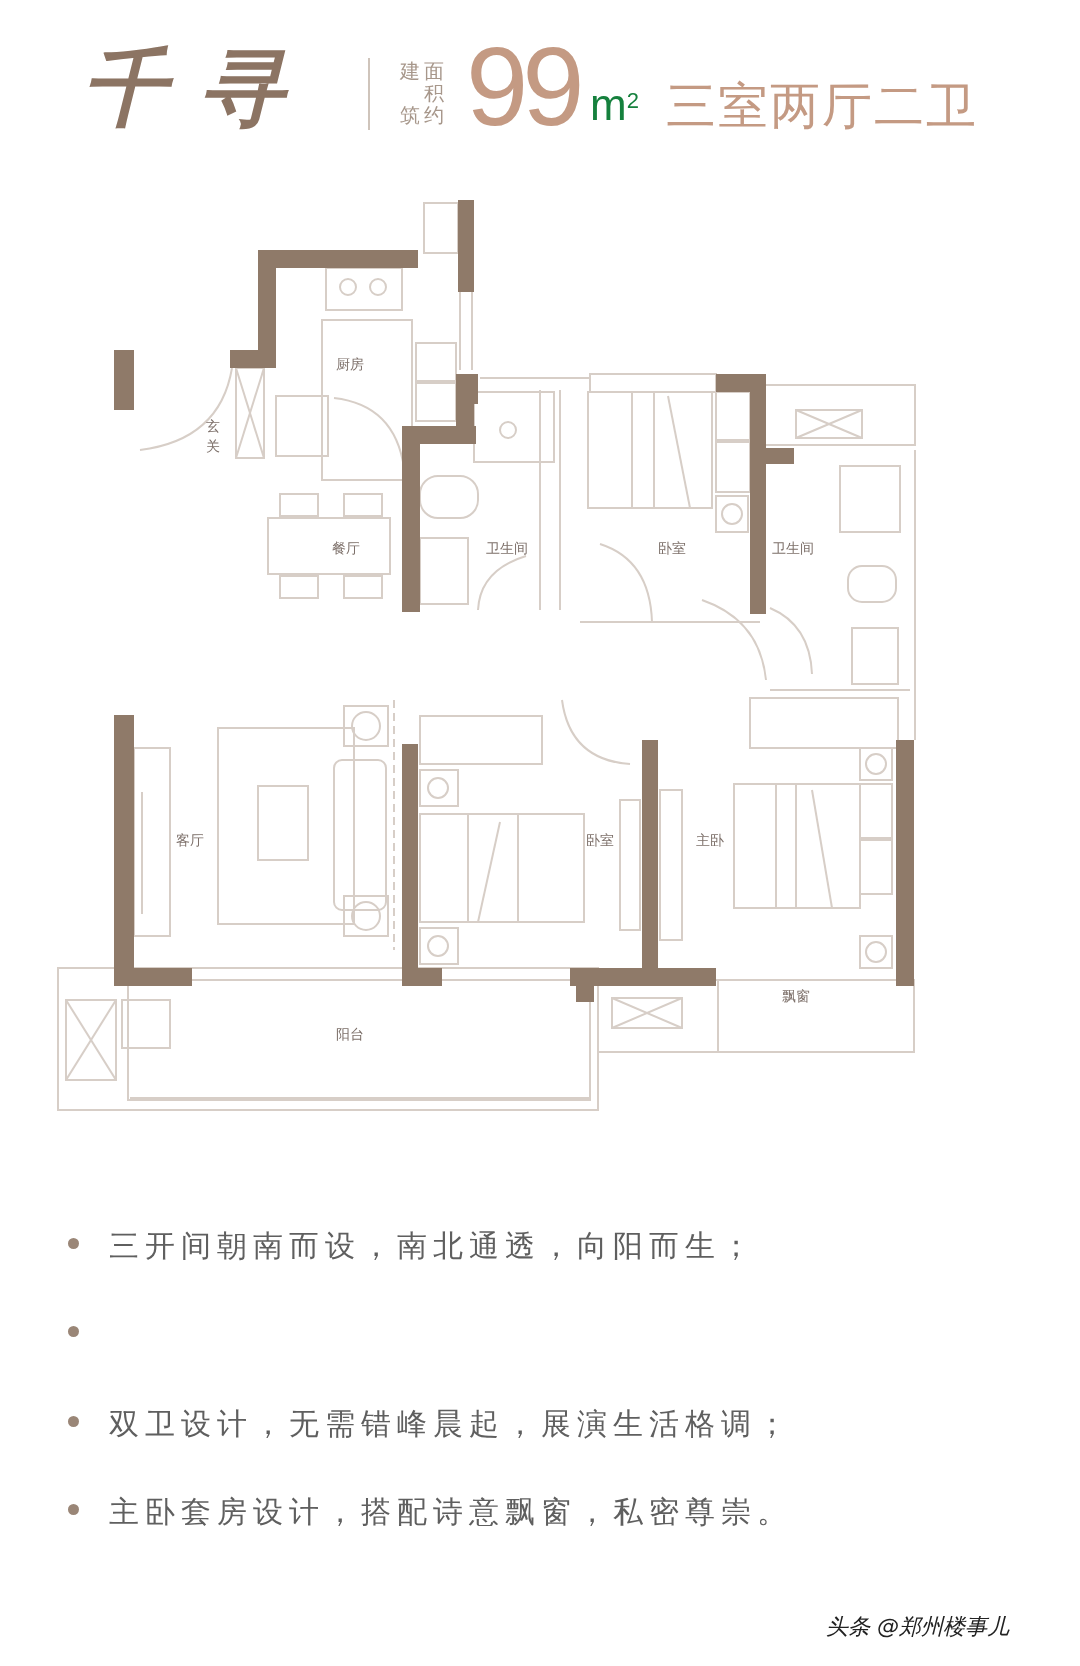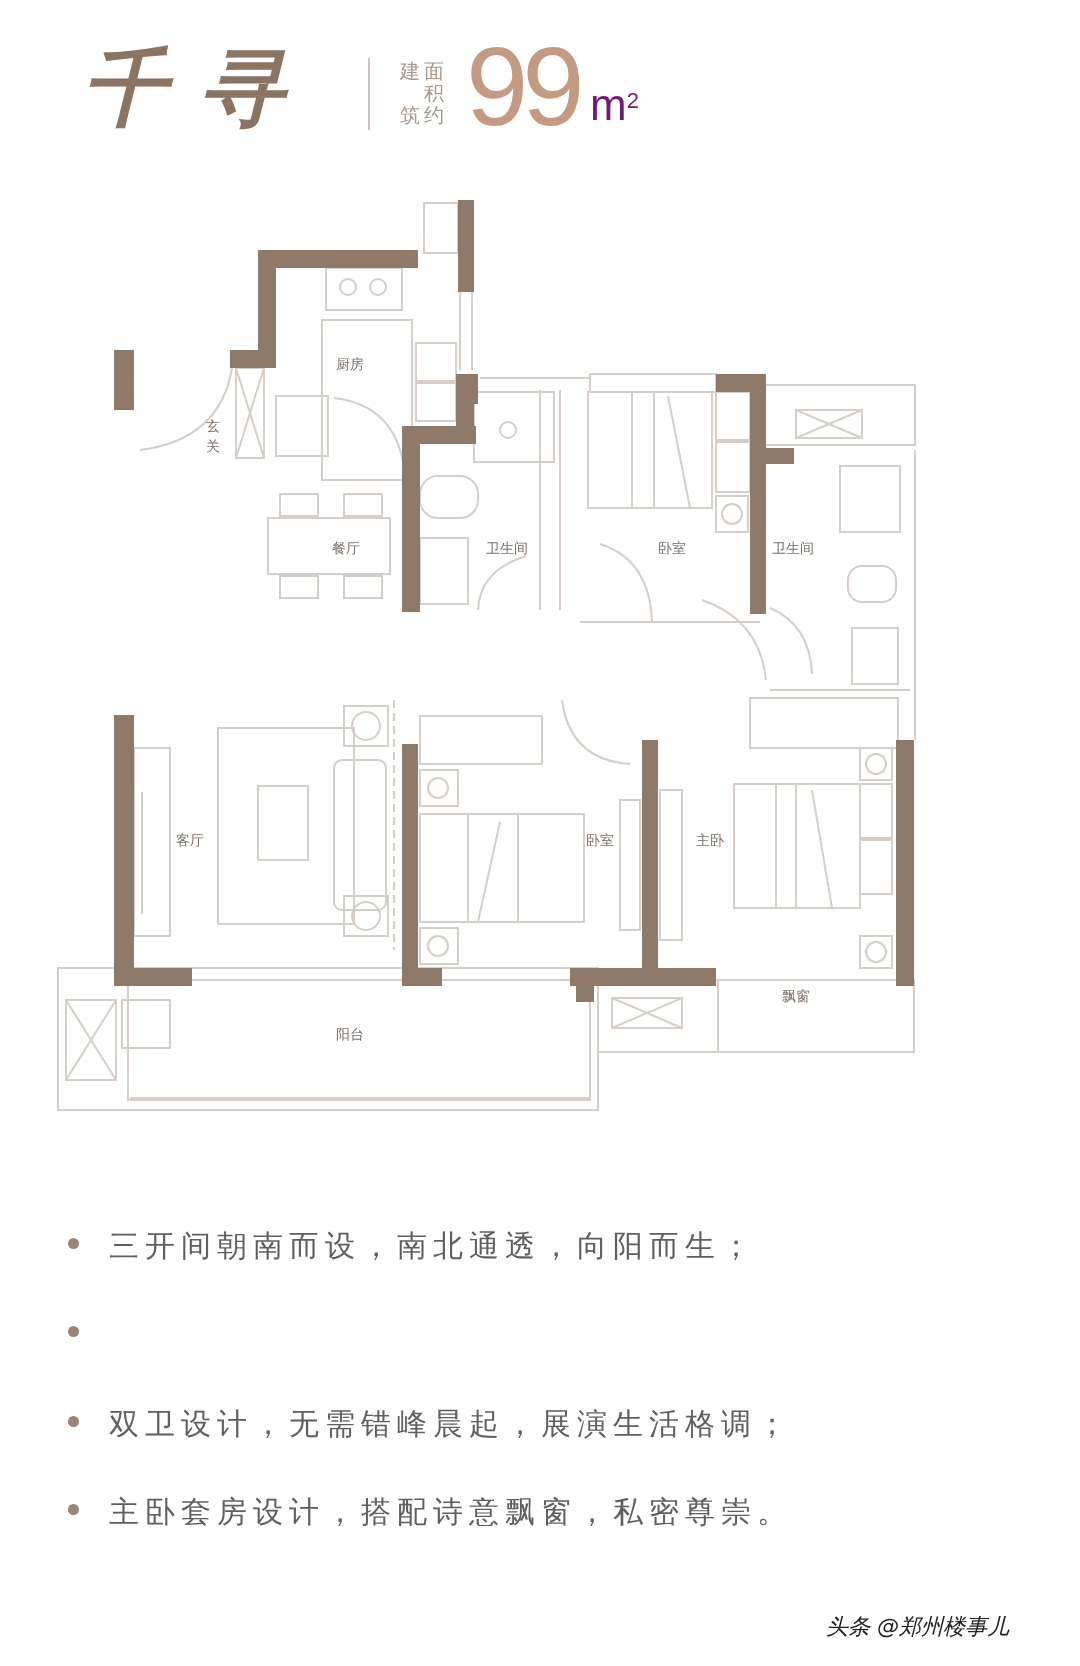--- a/index.html
+++ b/index.html
@@ -3,21 +3,21 @@
 <meta charset="utf-8">
 <style>
   html,body{margin:0;padding:0;background:#ffffff;}
   body{width:1080px;height:1666px;position:relative;overflow:hidden;font-family:"DejaVu Sans","Liberation Sans",sans-serif;}
   .hdr{position:absolute;left:0;top:0;width:1080px;height:170px;}
   .name{position:absolute;left:82px;top:38px;font-size:84px;color:#8c7463;letter-spacing:34px;font-weight:bold;line-height:100px;font-style:italic;}
   .sep{position:absolute;left:368px;top:58px;width:2px;height:72px;background:#cfc4bb;}
   .small{position:absolute;left:400px;top:60px;width:60px;font-size:20px;color:#a7978b;line-height:22px;}
   .small span{display:inline-block;width:24px;}
   .big{position:absolute;left:466px;top:22px;font-size:112px;color:#c49a83;font-family:"Liberation Sans",sans-serif;line-height:130px;letter-spacing:-6px;}
-  .unit{position:absolute;left:590px;top:80px;font-size:44px;color:#701a75;font-family:"Liberation Sans",sans-serif;line-height:50px;}
+  .unit{position:absolute;left:590px;top:80px;font-size:44px;color:#15803d;font-family:"Liberation Sans",sans-serif;line-height:50px;}
   .unit sup{font-size:22px;vertical-align:top;position:relative;top:-4px;}
   .rooms{position:absolute;left:666px;top:76px;font-size:50px;color:#c49a83;line-height:60px;letter-spacing:2px;}
   .plan{position:absolute;left:0;top:180px;width:1080px;height:1010px;}
   .lbl{position:absolute;font-size:14px;color:#7d706a;}
   .feat{position:absolute;left:68px;width:980px;font-size:30px;color:#5f5f5f;letter-spacing:6px;}
   .feat .dot{display:inline-block;width:11px;height:11px;border-radius:50%;background:#9a8677;margin-right:30px;vertical-align:middle;position:relative;top:-4px;}
   .wm{position:absolute;left:826px;top:1612px;font-size:22px;color:#222;background:rgba(255,255,255,0.6);font-style:italic;}
 </style>
 </head>
 <body>
@@ -25,20 +25,21 @@
 <div class="hdr">
   <div class="name">千寻</div>
   <div class="sep"></div>
   <div class="small">
     <span>建</span><span>面</span><br>
     <span></span><span>积</span><br>
     <span>筑</span><span>约</span>
   </div>
   <div class="big">99</div>
   <div class="unit"><span>m</span><sup>2</sup></div>
+  <div class="rooms">三室两厅二卫</div>
 </div>
 
 <div class="plan">
   <svg width="1080" height="1010" viewBox="0 180 1080 1010" xmlns="http://www.w3.org/2000/svg">
     <g fill="none" stroke="#d7cec7" stroke-width="2">
 
       <rect x="58" y="968" width="540" height="142"></rect>
       <rect x="128" y="980" width="462" height="120"></rect>
       <line x1="130" y1="1098" x2="590" y2="1098"></line>
       <rect x="66" y="1000" width="50" height="80"></rect>

